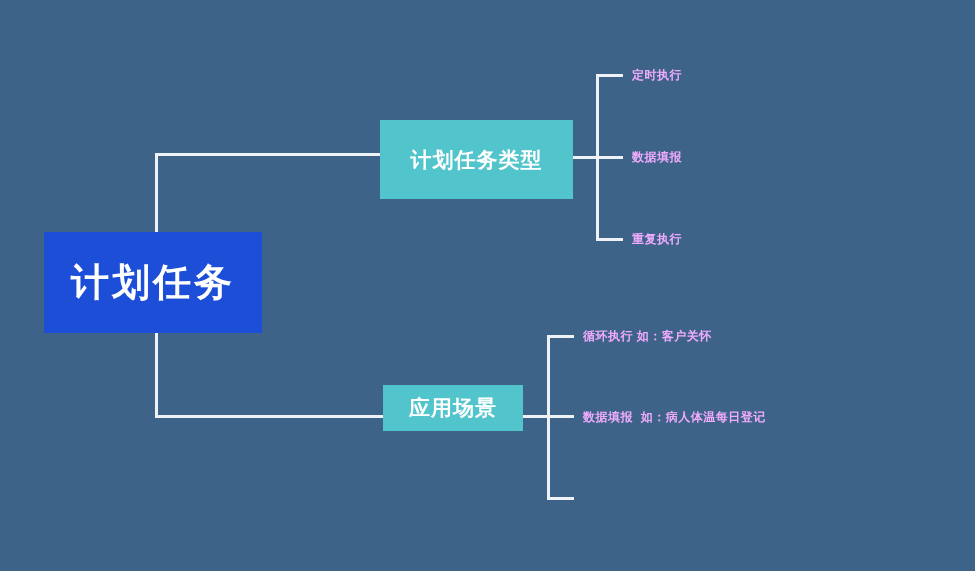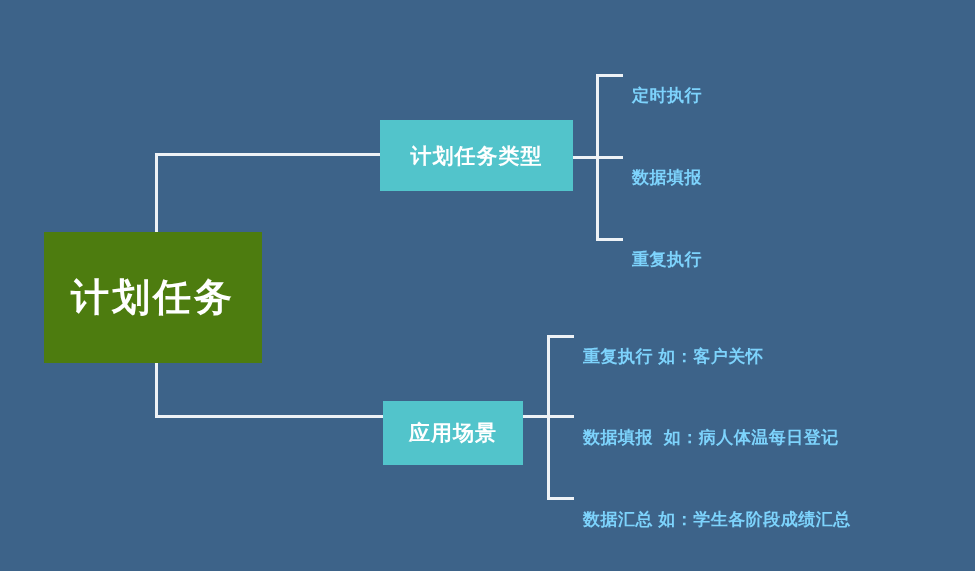--- a/index.html
+++ b/index.html
@@ -28,53 +28,52 @@
     color: #FFFFFF;
     font-weight: bold;
     letter-spacing: 1px;
     white-space: nowrap;
     box-sizing: border-box;
   }
   .node-root {
     left: 44px;
     top: 232px;
     width: 218px;
-    height: 131px;
-    background: #4d7c0f;
+    height: 101px;
+    background: #1d4ed8;
     font-size: 38px;
     letter-spacing: 3px;
     font-family: Liberation Serif, serif;
   }
   .node-branch {
     background: #52C4CB;
     font-size: 21px;
   }
   .node-branch-a {
     left: 380px;
     top: 120px;
     width: 193px;
-    height: 71px;
+    height: 79px;
   }
   .node-branch-b {
     left: 383px;
-    top: 401px;
+    top: 385px;
     width: 140px;
-    height: 64px;
+    height: 46px;
   }
 
   
   .leaf {
     position: absolute;
-    color: #7dd3fc;
-    font-size: 17px;
+    color: #f0abfc;
+    font-size: 12px;
     font-weight: bold;
     white-space: nowrap;
     letter-spacing: 0.5px;
     transform: translateY(-50%);
-    margin-top: 20px;
   }
 
   
   .line {
     position: absolute;
     background: #EEF2F6;
   }
   .line-v { width: 3px; }
   .line-h { height: 3px; }
 </style>
@@ -100,17 +99,16 @@
   <div class="node node-root">计划任务</div>
 
   <div class="node node-branch node-branch-a">计划任务类型</div>
 
   <div class="node node-branch node-branch-b">应用场景</div>
 
   <div class="leaf" style="left:632px; top:75px;">定时执行</div>
   <div class="leaf" style="left:632px; top:157px;">数据填报</div>
   <div class="leaf" style="left:632px; top:239px;">重复执行</div>
 
-  <div class="leaf" style="left:583px; top:336px;">重复执行 如：客户关怀</div>
+  <div class="leaf" style="left:583px; top:336px;">循环执行 如：客户关怀</div>
   <div class="leaf" style="left:583px; top:417px;font-family:Liberation Mono, monospace;">数据填报 如：病人体温每日登记</div>
-  <div class="leaf" style="left:583px; top:499px;">数据汇总 如：学生各阶段成绩汇总</div>
 
 </div>
 
 </body></html>

